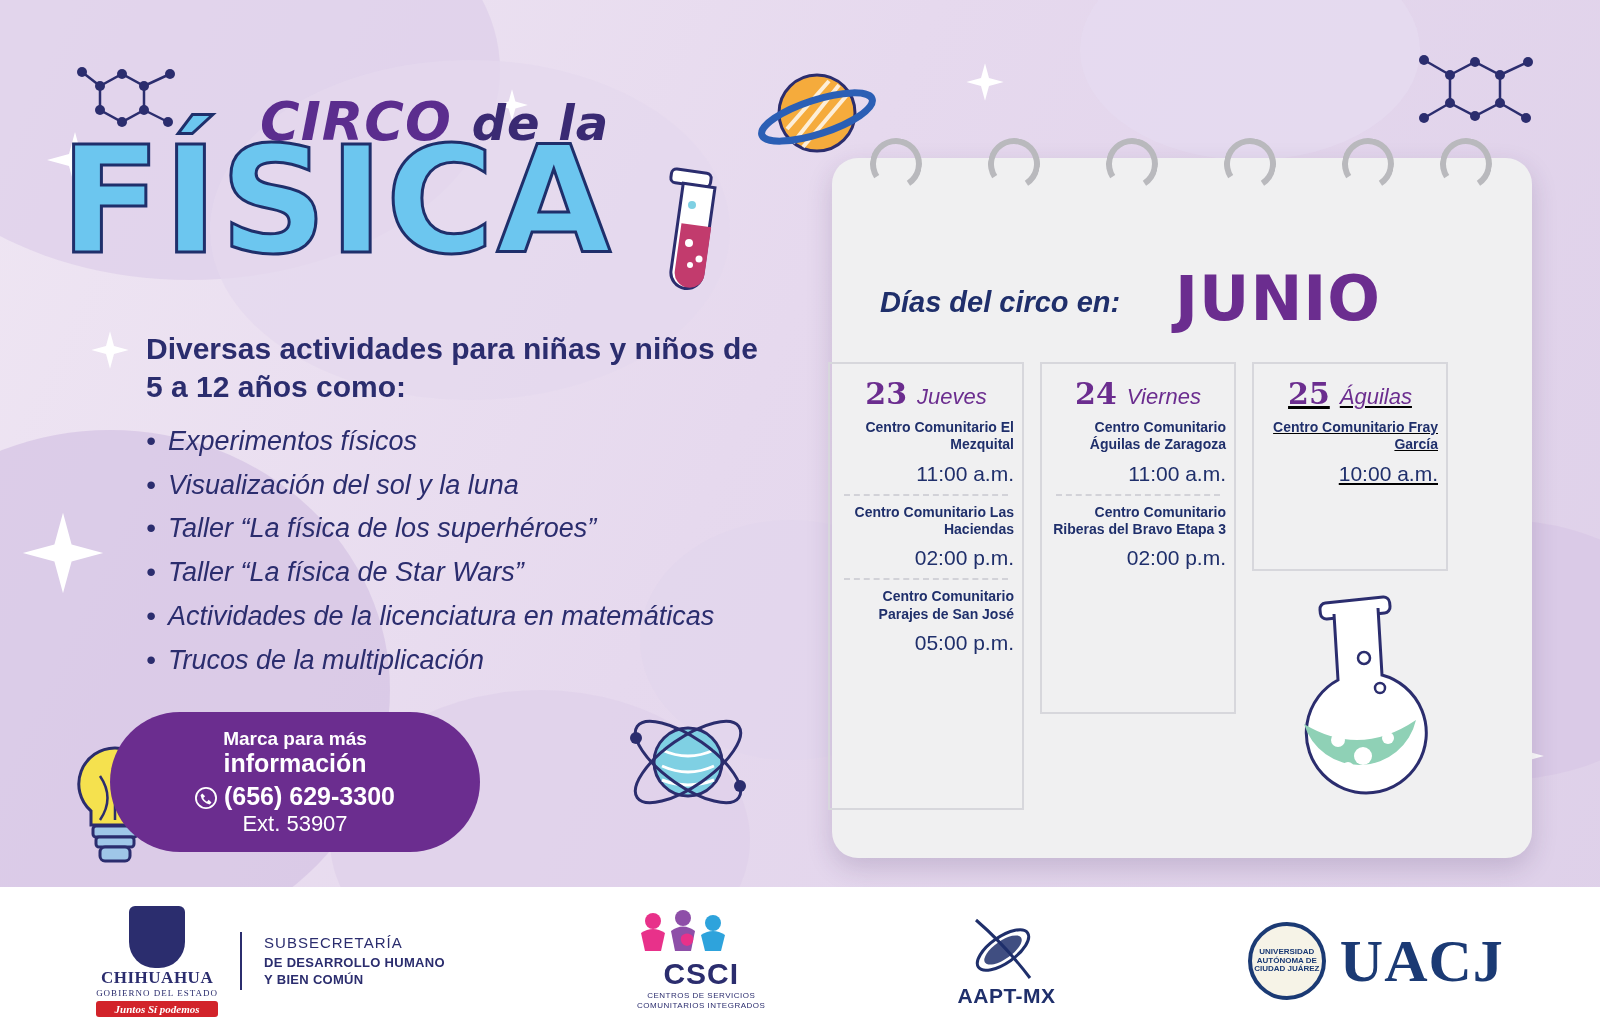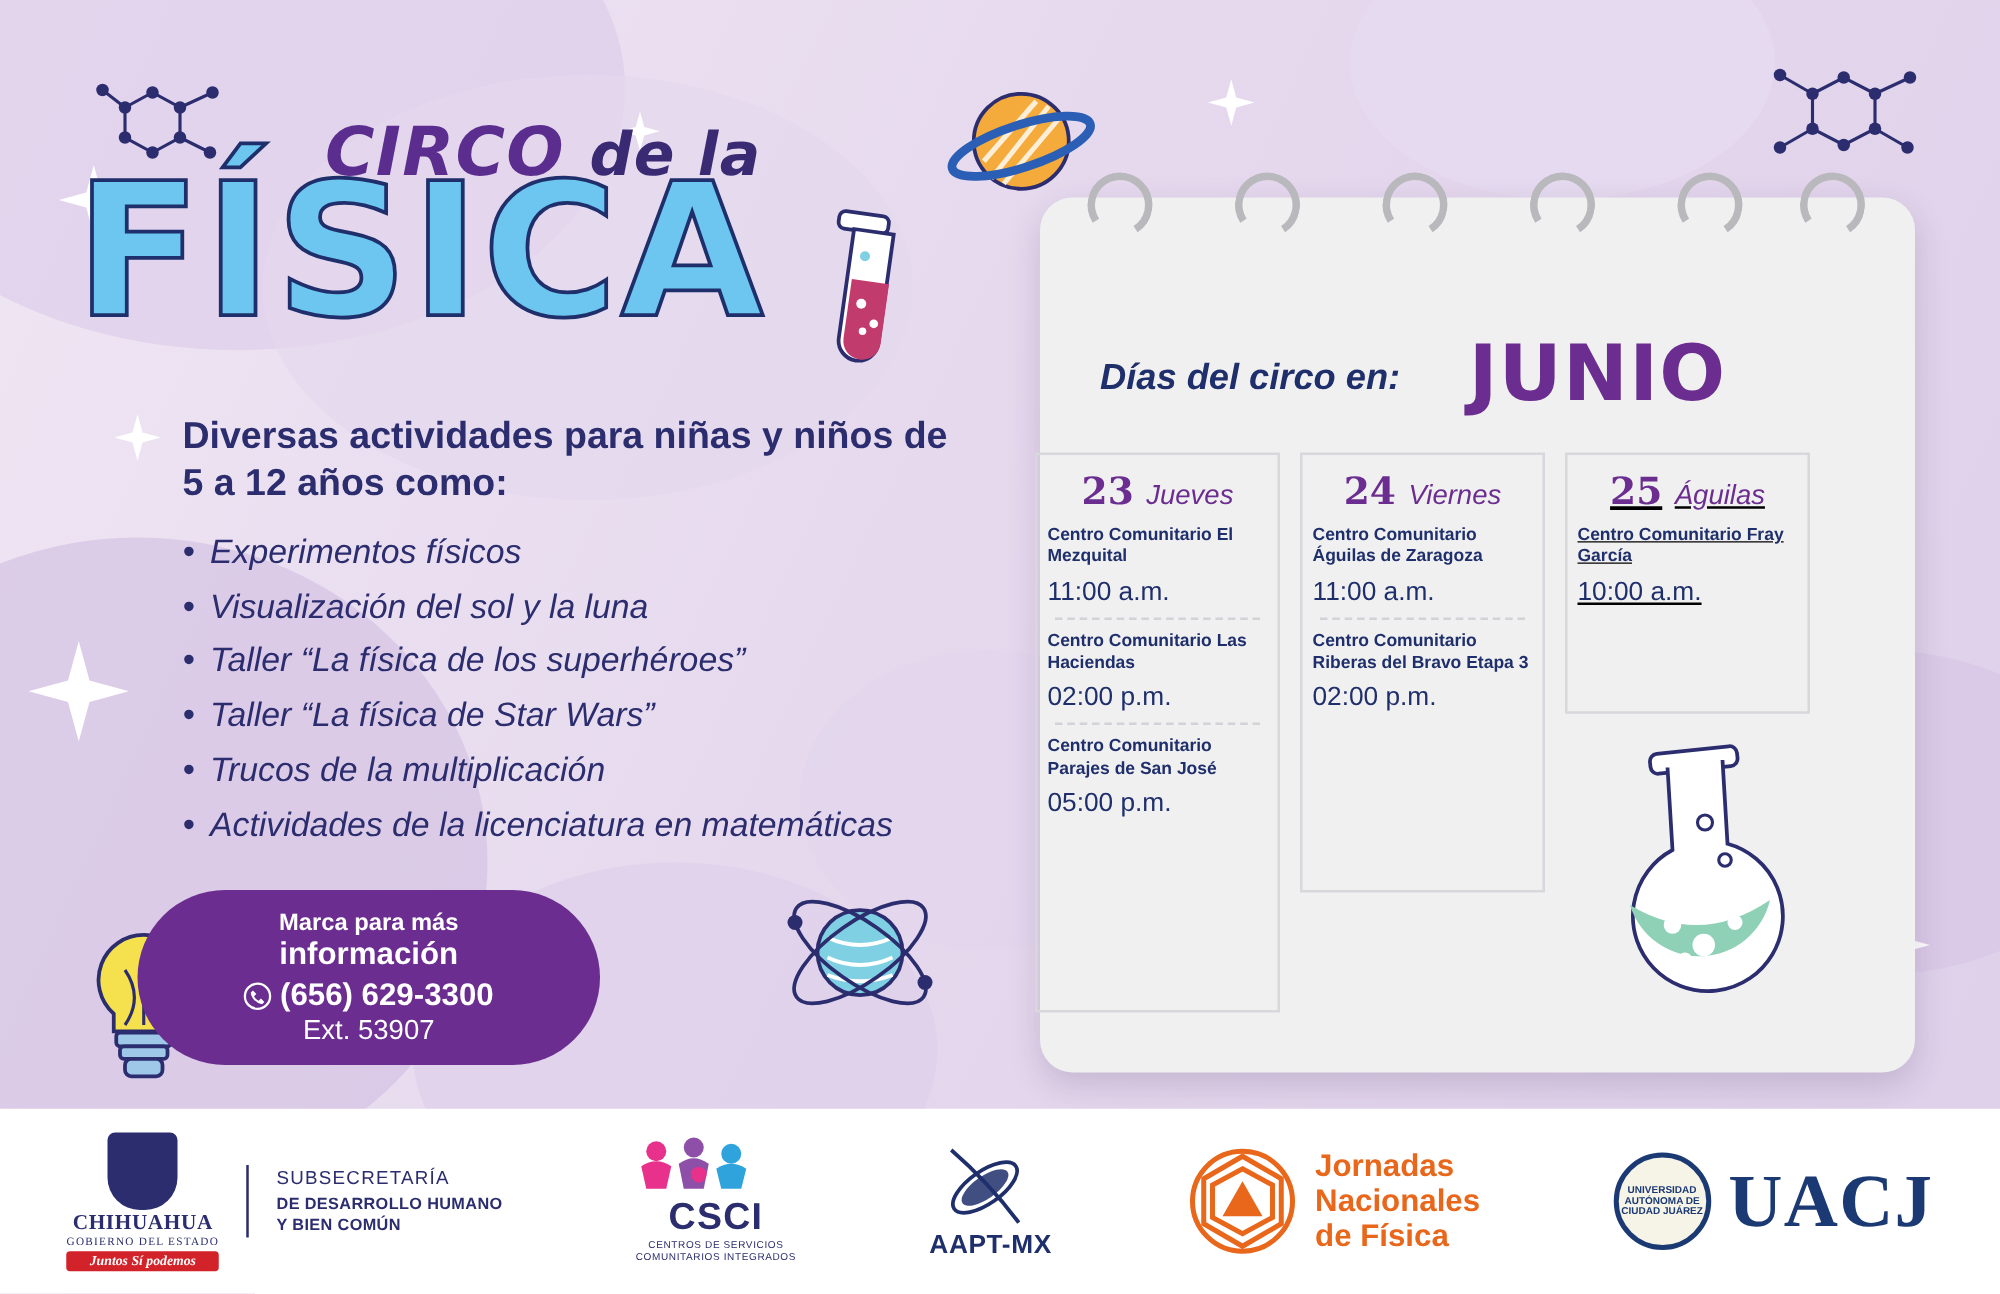--- a/index.html
+++ b/index.html
@@ -99,21 +99,21 @@
   .month {
     position: absolute; left: 1175px; top: 262px;
     font-family: "DejaVu Sans", sans-serif;
     font-size: 62px; font-weight: bold; color: #6b2d8f; letter-spacing: 1px;
   }
 
   .cols { position: absolute; left: 828px; top: 362px; width: 710px; display: flex; gap: 16px; }
   .col {
     border: 2px solid #d7d7dc; background: transparent;
     width: 196px; padding: 12px 8px 16px;
-    text-align: left;
+    text-align: right;
   }
   .col.c1 { height: 448px; }
   .col.c2 { height: 352px; }
   .col.c3 { height: 209px; text-decoration: underline; }
   .col-head { display: flex; justify-content: center; align-items: baseline; gap: 10px; margin-bottom: 8px; }
   .daynum {
     font-family: "DejaVu Serif", serif; font-weight: bold; font-size: 30px; color: #6b2d8f;
   }
   .dayname { font-size: 22px; font-style: italic; color: #6b2d8f; }
   .venue { color: #1f2f6b; font-size: 14px; font-weight: bold; line-height: 1.24; margin-top: 6px;}
@@ -308,22 +308,22 @@
     </svg>
   </div>
 
   <div class="lead">Diversas actividades para niñas y niños de 5 a 12 años como:</div>
 
   <ul class="bullets">
     <li>Experimentos físicos</li>
     <li>Visualización del sol y la luna</li>
     <li>Taller “La física de los superhéroes”</li>
     <li>Taller “La física de Star Wars”</li>
+    <li>Actividades de la licenciatura en matemáticas</li>
     <li>Trucos de la multiplicación</li>
-    <li>Actividades de la licenciatura en matemáticas</li>
   </ul>
 
   <div class="bulb">
     <svg width="110" height="130" viewBox="0 0 110 130">
       <path d="M55 8 a36 36 0 0 1 24 63 l0 14 -48 0 0 -14 A36 36 0 0 1 55 8 Z" fill="#f5e14e" stroke="#2b2d6e" stroke-width="3"></path>
       <path d="M40 36 q15 22 0 44 M55 30 q0 26 0 50 M70 36 q-15 22 0 44" fill="none" stroke="#2b2d6e" stroke-width="2.5"></path>
       <rect x="33" y="86" width="44" height="11" rx="3" fill="#9fc7e8" stroke="#2b2d6e" stroke-width="3"></rect>
       <rect x="36" y="97" width="38" height="10" rx="3" fill="#9fc7e8" stroke="#2b2d6e" stroke-width="3"></rect>
       <rect x="40" y="107" width="30" height="14" rx="5" fill="#9fc7e8" stroke="#2b2d6e" stroke-width="3"></rect>
     </svg>
@@ -453,37 +453,20 @@
       <div>
         <svg width="90" height="70" viewBox="0 0 90 70">
           <path d="M18 6 q30 26 54 58" fill="none" stroke="#1f2f6b" stroke-width="3"></path>
           <ellipse cx="45" cy="36" rx="30" ry="13" fill="none" stroke="#1f2f6b" stroke-width="3" transform="rotate(-35 45 36)"></ellipse>
           <ellipse cx="45" cy="36" rx="22" ry="9" fill="#1f2f6b" transform="rotate(-35 45 36)" opacity=".85"></ellipse>
         </svg>
       </div>
       <div class="word">AAPT-MX</div>
     </div>
 
-    <div class="jornadas">
-      <div>
-        <svg width="92" height="92" viewBox="0 0 92 92">
-          <g fill="none" stroke="#e8671b" stroke-width="4">
-            <circle cx="46" cy="46" r="40"></circle>
-            <polygon points="46,10 77,28 77,64 46,82 15,64 15,28"></polygon>
-            <polygon points="46,20 70,33 70,59 46,72 22,59 22,33"></polygon>
-          </g>
-          <polygon points="46,30 62,58 30,58" fill="#e8671b"></polygon>
-        </svg>
-      </div>
-      <div class="txt">
-        <div>Jornadas</div>
-        <div>Nacionales</div>
-        <div>de Física</div>
-      </div>
-    </div>
 
     <div class="uacj">
       <div class="seal">
         <span>UNIVERSIDAD AUTÓNOMA DE CIUDAD JUÁREZ</span>
       </div>
       <div class="word">UACJ</div>
     </div>
 
   </div>
 

